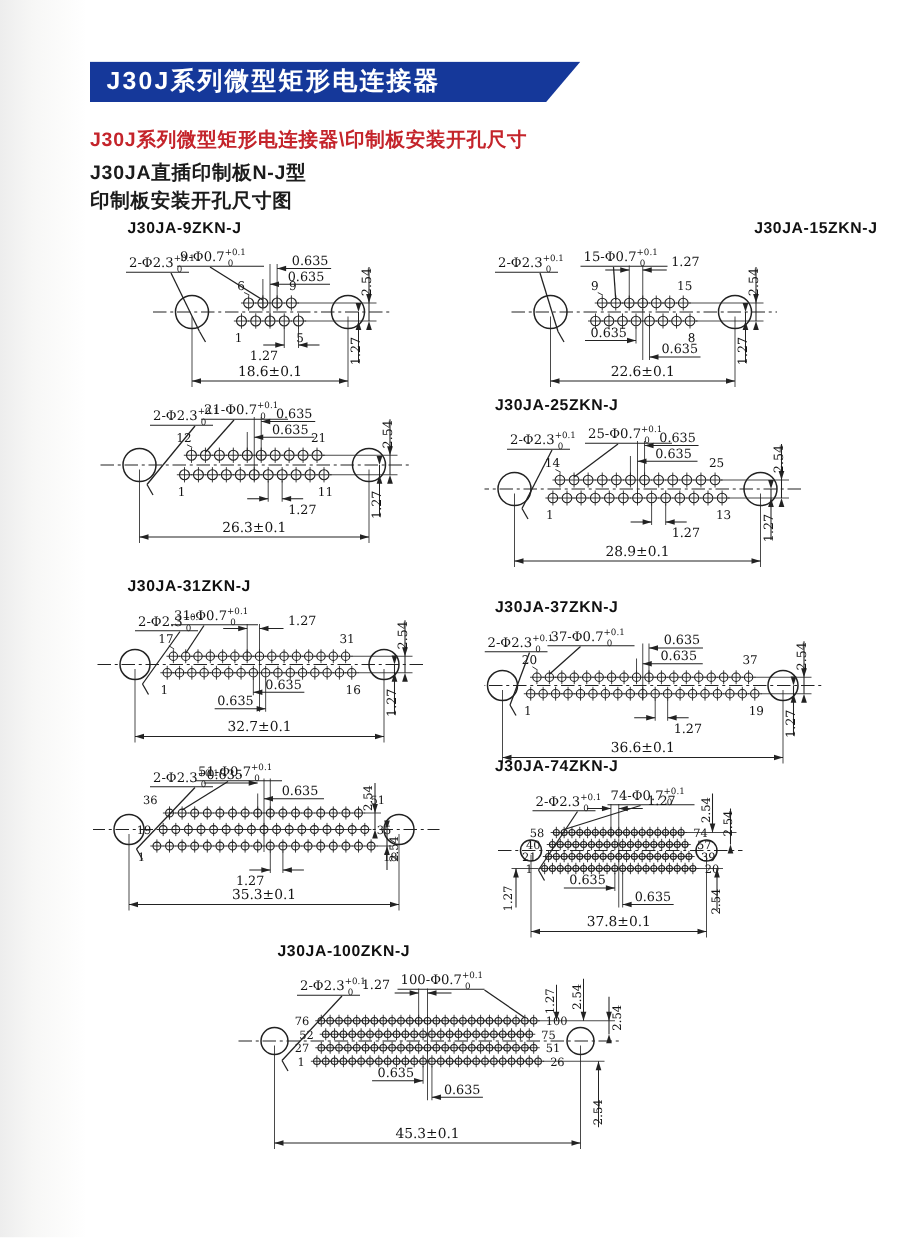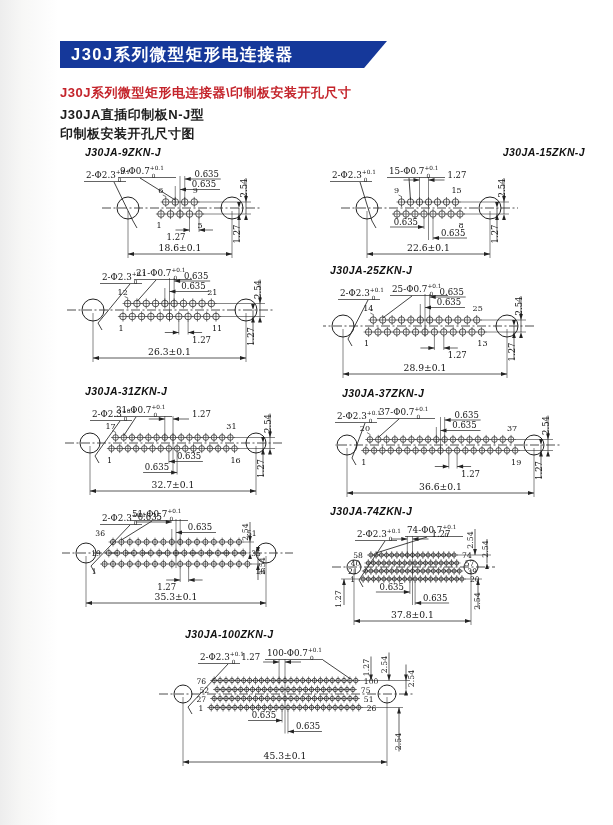--- a/index.html
+++ b/index.html
@@ -9,21 +9,21 @@
         background:linear-gradient(90deg,#ededed 0px,#f7f7f6 22px,#ffffff 58px);}
   .banner{position:absolute;left:60px;top:24px;width:316px;height:27px;
           color:#fff;font-weight:bold;font-size:16.5px;line-height:27px;
           padding-left:11px;letter-spacing:1.5px;
           clip-path:polygon(0 0,100% 0,93% 100%,0 100%);margin-top:17px;}
   .red-heading{position:absolute;left:60px;top:84px;font-size:13px;font-weight:bold;letter-spacing:0.5px;}
   .sub{position:absolute;left:60px;font-size:13px;font-weight:bold;color:#1c1c1c;letter-spacing:0.5px;}
   #sub1{top:106px;} #sub2{top:125px;}
   .dblock{position:absolute;}
   .dtitle{font-size:10.5px;font-weight:bold;color:#101010;letter-spacing:0.4px;height:16px;
-          font-family:"Liberation Sans",sans-serif;font-style:italic;}
+          font-family:"Liberation Sans",sans-serif;}
   svg{display:block;}
   svg text{fill:#141414;}
 </style>
 </head>
 <body>
 
 <div class="page">
   <div class="banner" style="background: rgb(21, 56, 154);">
     <span>J30J系列微型矩形电连接器</span>
   </div>
@@ -655,21 +655,21 @@
               <line x1="28" y1="45" x2="28" y2="94" stroke="#222222" stroke-width="0.55"></line>
               <line x1="194" y1="45" x2="194" y2="94" stroke="#222222" stroke-width="0.55"></line>
               <line x1="28" y1="90" x2="194" y2="90" stroke="#222222" stroke-width="0.75"></line>
               <polygon points="28,90 34,88.1 34,91.9" fill="#222222"></polygon>
               <polygon points="194,90 188,88.1 188,91.9" fill="#222222"></polygon>
               <text x="111" y="86.5" font-size="9.2" font-family="&quot;DejaVu Serif&quot;,serif" text-anchor="middle">32.7±0.1</text>
             </g>
           </g>
         </svg>
       </div>
-      <div class="dblock" style="left: 323px; top: 387px; width: 268px; margin-left: 12px;">
+      <div class="dblock" style="left: 323px; top: 399px; width: 268px;">
         <div class="dtitle" style="padding-left: 7px;">J30JA-37ZKN-J</div>
         <svg width="268" height="104" viewBox="0 0 268 104">
           <g>
             <line x1="-13" y1="42" x2="226" y2="42" stroke="#222222" stroke-width="0.8" stroke-dasharray="9 2.5 2 2.5"></line>
             <circle cx="12" cy="42" r="10" fill="none" stroke="#222222" stroke-width="1"></circle>
             <circle cx="199" cy="42" r="10" fill="none" stroke="#222222" stroke-width="1"></circle>
             <g>
               <circle cx="34.94999999999999" cy="36.5" r="2.8" fill="none" stroke="#222222" stroke-width="0.75"></circle>
               <line x1="30.34999999999999" y1="36.5" x2="39.54999999999998" y2="36.5" stroke="#222222" stroke-width="0.6"></line>
               <line x1="34.94999999999999" y1="31.900000000000002" x2="34.94999999999999" y2="41.099999999999994" stroke="#222222" stroke-width="0.6"></line>

